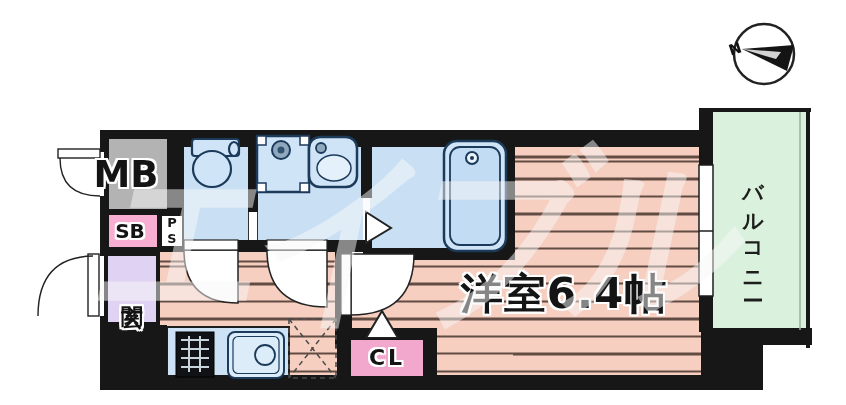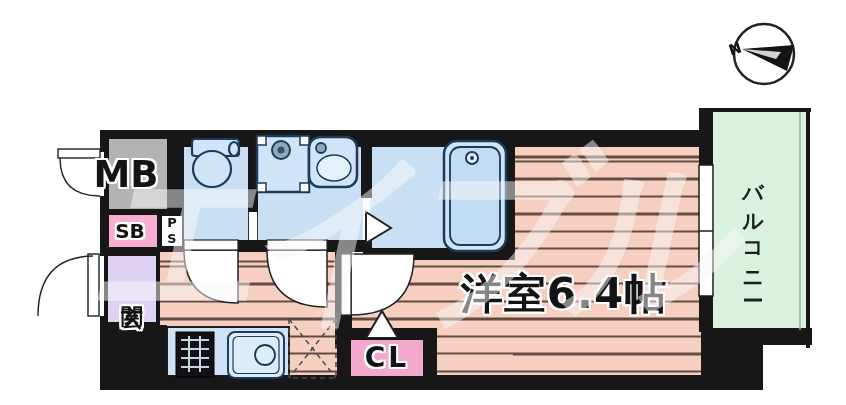--- a/index.html
+++ b/index.html
@@ -156,20 +156,20 @@
   <div class="abs box" style="left:104px;top:134px;width:68px;height:80px;background:#b3b3b3;border:5px solid #171717;"></div>
   <div class="abs box" style="left:104px;top:210px;width:58px;height:42px;background:#f7aed2;border:5px solid #171717;"></div>
   <div class="abs box" style="left:160px;top:214px;width:24px;height:34px;background:#ffffff;border:2px solid #171717;"></div>
   <div class="abs box" style="left:104px;top:252px;width:56px;height:74px;background:#e0d2f2;border:4px solid #171717;"></div>
   <div class="abs box" style="left:349px;top:338px;width:76px;height:40px;background:#f2a8cd;border:2px solid #171717;"></div>
 
   <div class="lbl" style="left:126px;top:174px;font-size:37px;">MB</div>
   <div class="lbl" style="left:130px;top:231px;font-size:20px;">SB</div>
   <div class="lbl vert" style="left:172px;top:231px;font-size:13px;letter-spacing:1px;">PS</div>
   <div class="lbl vert" style="left:132px;top:289px;font-size:22px;letter-spacing:2px;">玄関</div>
-  <div class="lbl" style="left:387px;top:357px;font-size:28px;letter-spacing:3px;">CL</div>
+  <div class="lbl" style="left:387px;top:357px;font-size:22px;letter-spacing:3px;">CL</div>
   <div class="lbl" style="left:564px;top:294px;font-size:42px;letter-spacing:1px;">洋室6.4帖</div>
   <div class="lbl vert" style="left:753px;top:232px;font-size:21px;letter-spacing:6px;text-shadow:none;color:#1d1d1d;">バルコニー</div>
   <div class="abs" style="left:729px;top:40px;font-size:15px;font-weight:bold;color:#111;transform:rotate(-18deg);">N</div>
 
   <div class="watermark">エイブル</div>
 
 </div>
 
 </body></html>

